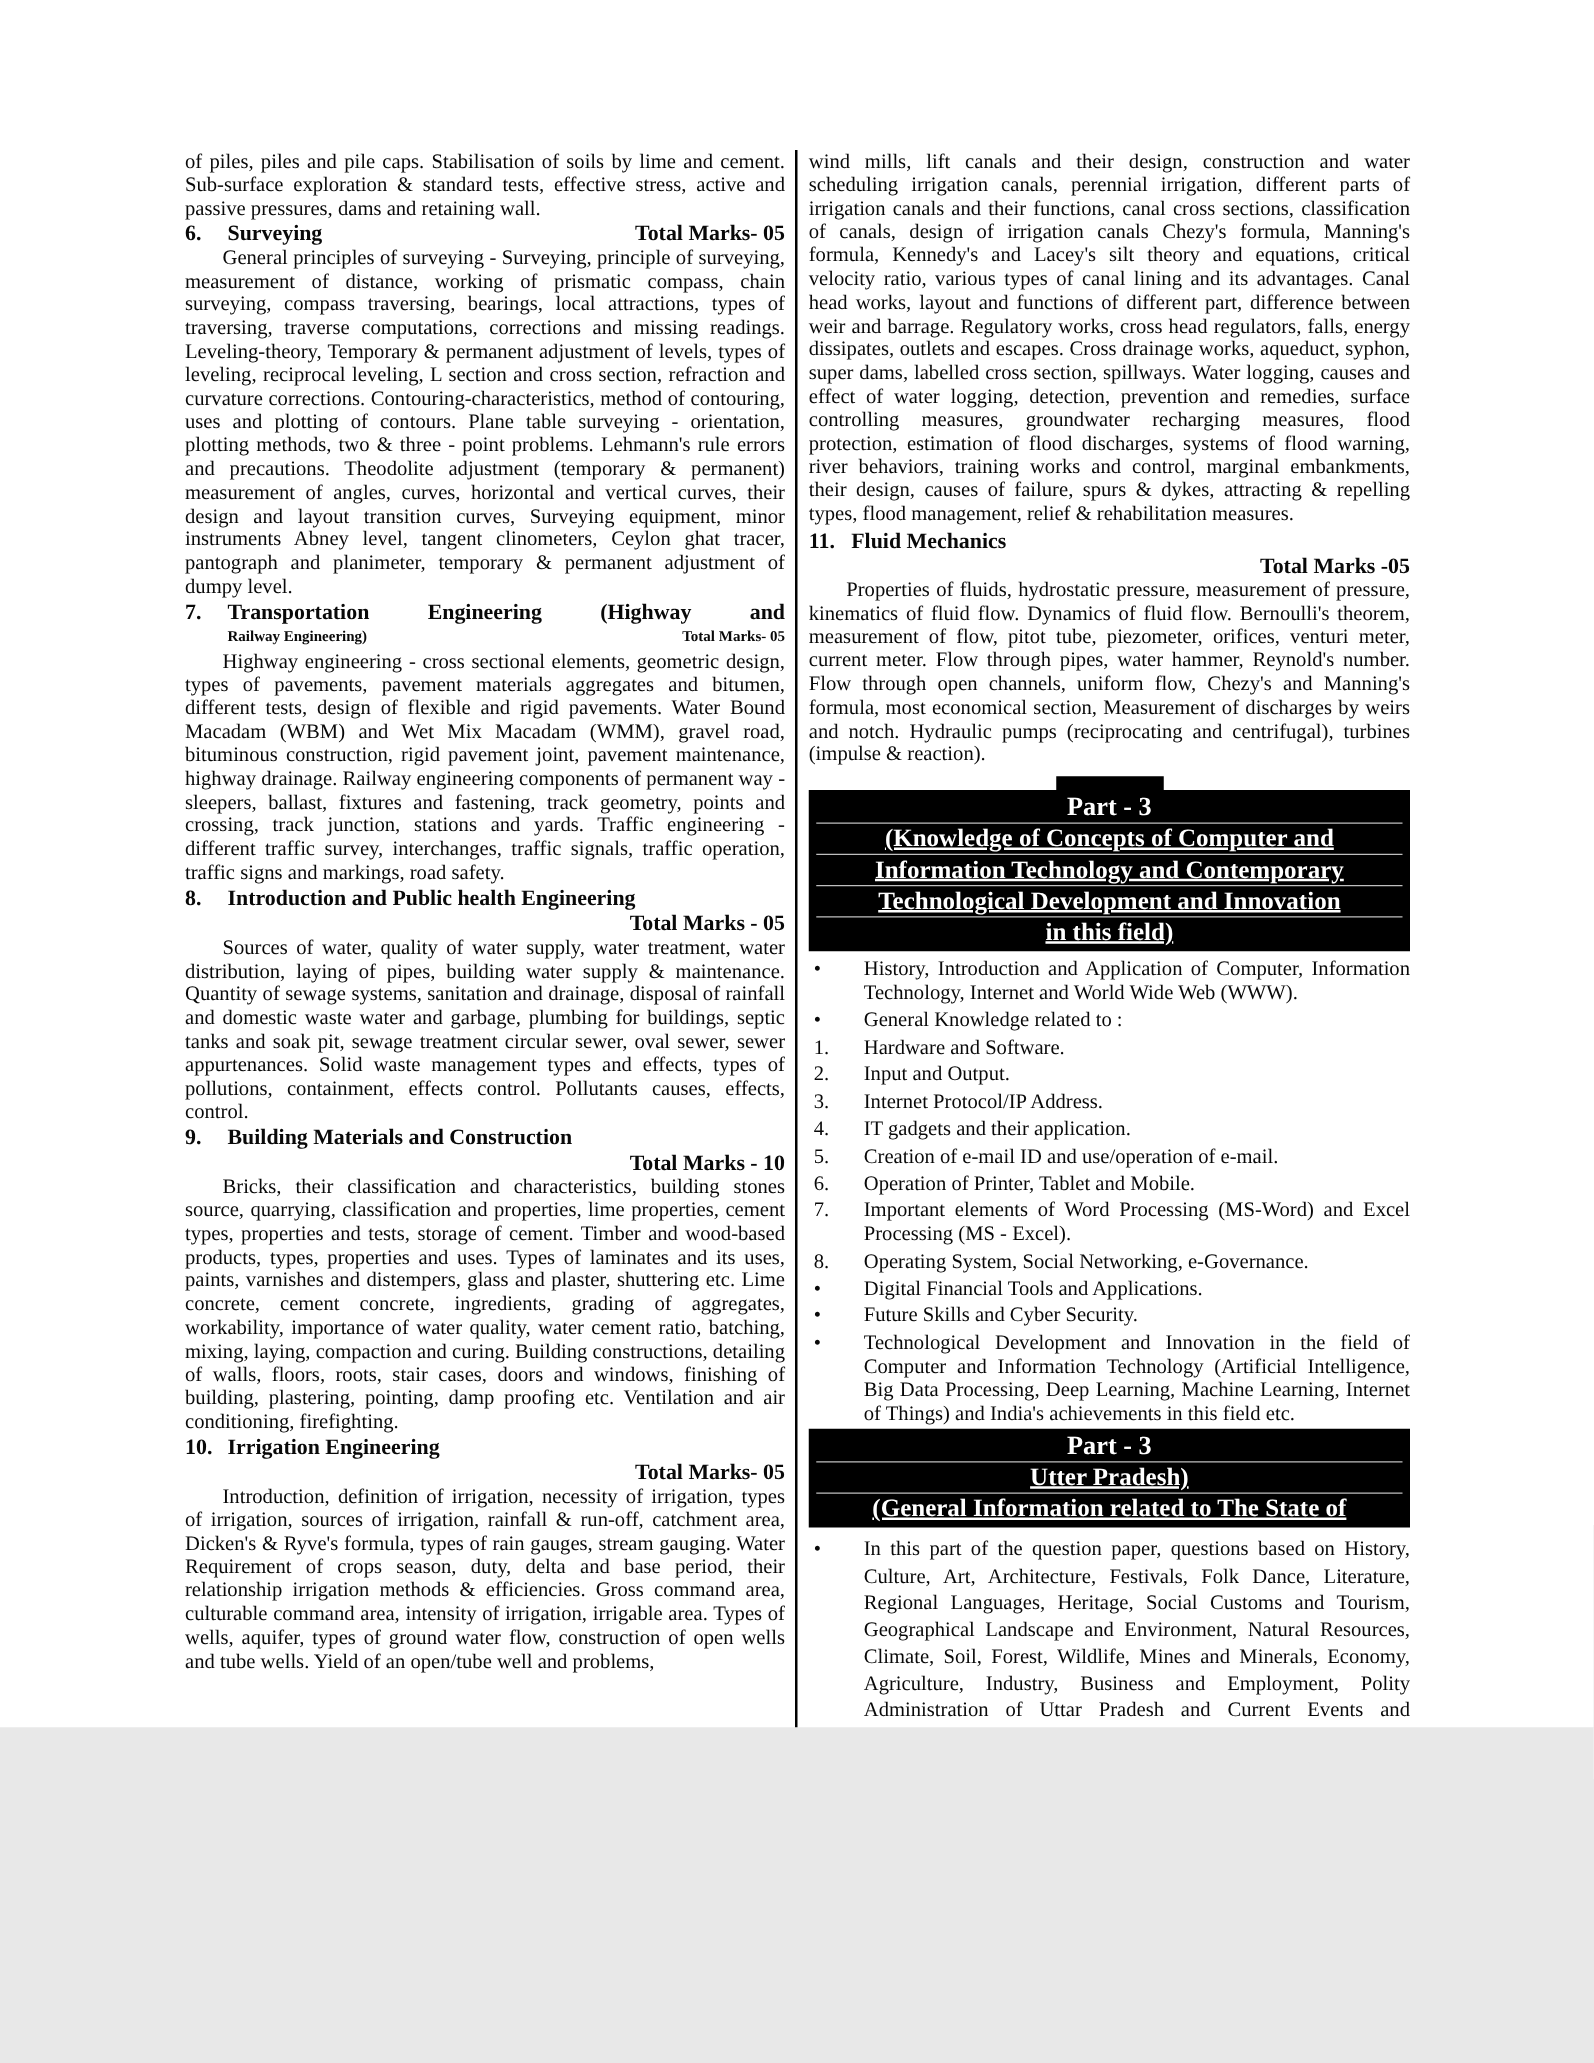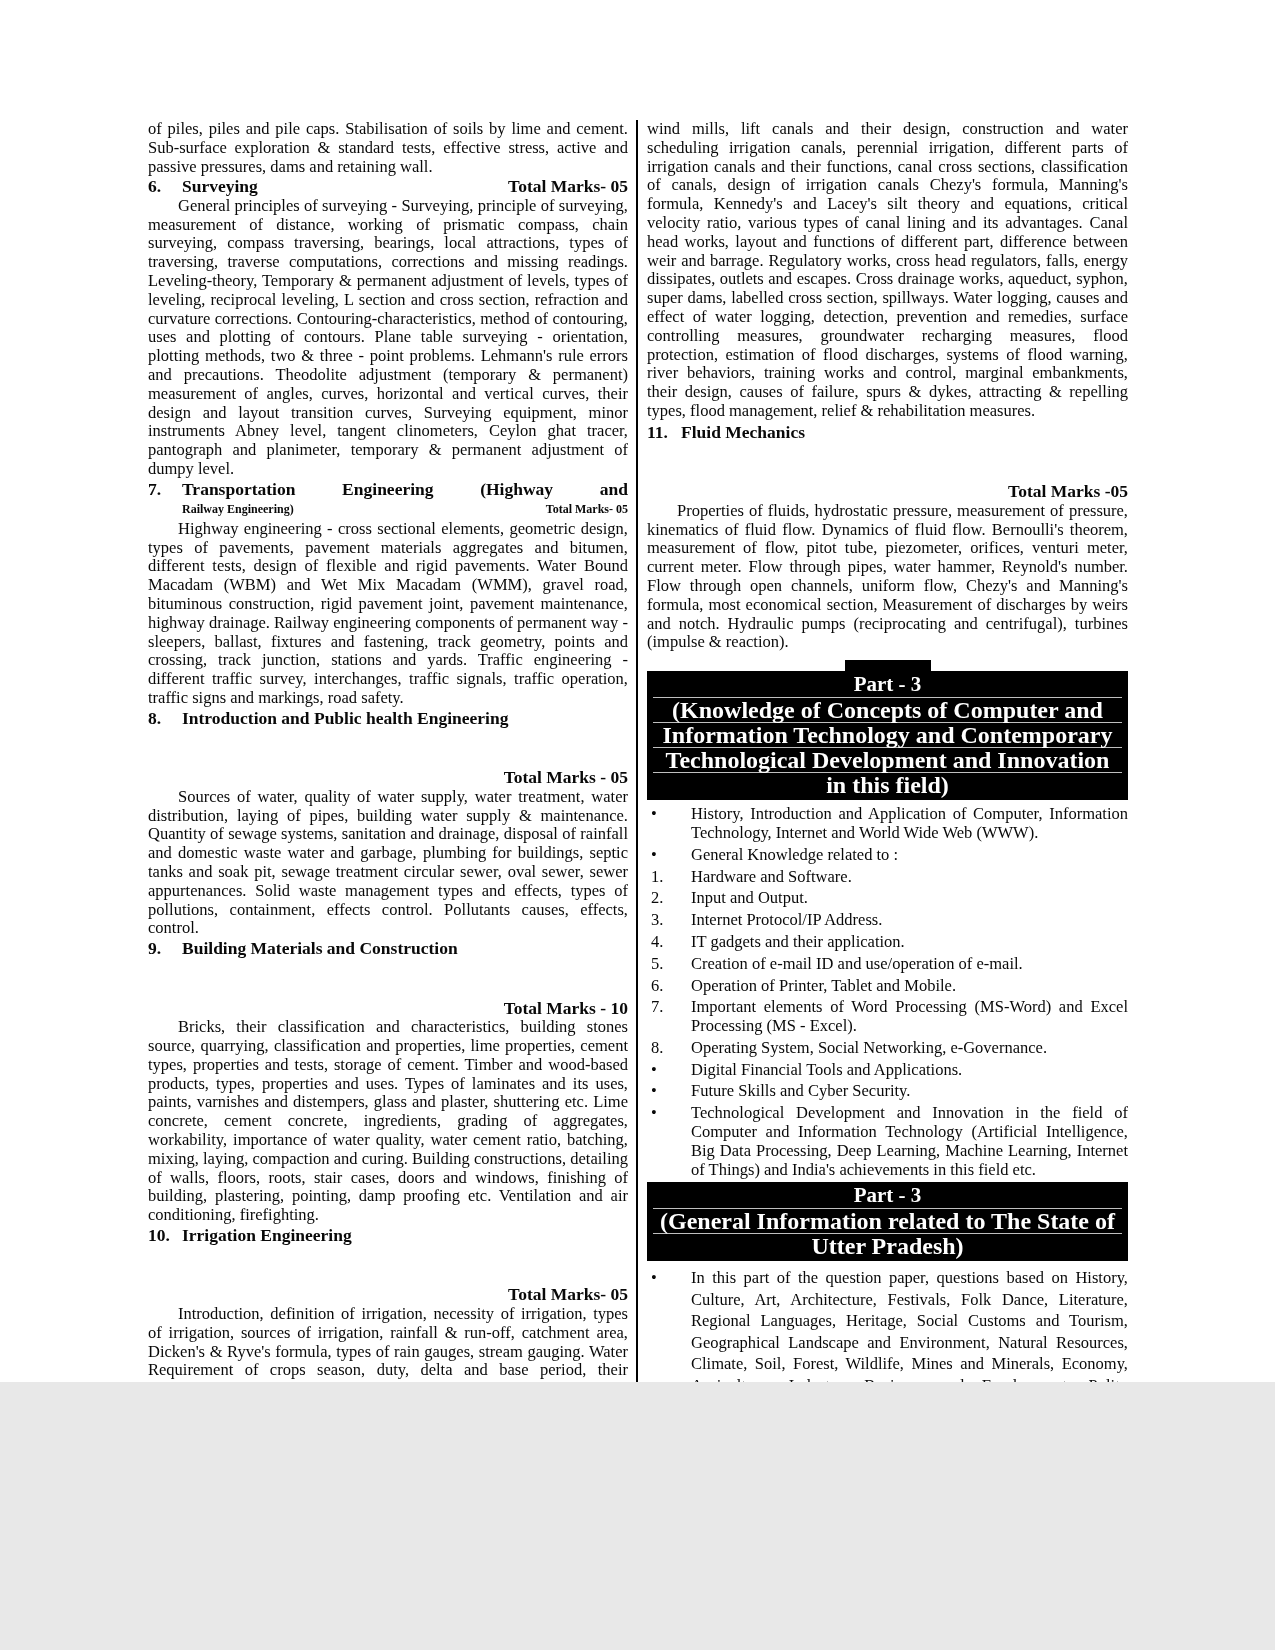--- a/index.html
+++ b/index.html
@@ -11,25 +11,25 @@
   .divider{width:2px;background:#000;flex:none;margin-left:8px;margin-right:9px;}
   .col-right{width:481px;flex:none;}
   p.body{margin:0;font-size:16.5px;line-height:18.8px;text-align:justify;}
   p.body.ind{text-indent:30px;}
   .hrow{display:flex;font-weight:bold;font-size:17.5px;line-height:20.5px;}
   .sec-num{width:34px;flex:none;}
   .marks{margin-left:auto;white-space:nowrap;}
   .jlast{display:block;text-align:justify;text-align-last:justify;font-weight:bold;font-size:17.5px;line-height:20.5px;}
   .jlast .sec-num{display:inline-block;width:34px;}
   .hrow2{display:flex;justify-content:space-between;padding-left:34px;font-weight:bold;font-size:12px;line-height:20.5px;}
-  .marksline{text-align:right;font-weight:bold;font-size:17.5px;line-height:20.5px;margin-top:39px;}
+  .marksline{text-align:right;font-weight:bold;font-size:17.5px;line-height:20.5px;}
   .part-tab{width:86px;height:11px;background:#000;margin:8px auto 0 auto;}
   .part-block{background:#000;color:#fff;text-align:center;font-weight:bold;padding:1px 6px 3px 6px;}
   .part-block .ptitle{font-size:21px;line-height:25px;border-bottom:1px solid rgba(255,255,255,.75);}
-  .part-block .pline{font-size:24px;line-height:24px;border-bottom:1px solid rgba(255,255,255,.75);}
+  .part-block .pline{font-size:20px;line-height:24px;border-bottom:1px solid rgba(255,255,255,.75);text-decoration:underline;}
   .part-block .pline:last-child{border-bottom:none;}
   .part-block.mt{margin-top:2px;}
   .list{margin-top:5px;}
   .li{display:flex;margin:3px 0;}
   .lm{width:40px;flex:none;padding-left:4px;font-size:16.5px;line-height:18.8px;}
   .lt{flex:1;font-size:16.5px;line-height:18.8px;text-align:justify;margin:0;}
   .li-tall{margin-top:6px;}
   .li-tall .lt{line-height:21.5px;}
   .li-tall .lm{line-height:21.5px;}
   .footer-rule{position:absolute;left:148px;width:980px;top:1502px;height:3px;background:#161616;
@@ -156,22 +156,22 @@
               <div class="lt">Future Skills and Cyber Security.</div>
             </div>
           <div class="li">
               <span class="lm">•</span>
               <div class="lt">Technological Development and Innovation in the field of Computer and Information Technology (Artificial Intelligence, Big Data Processing, Deep Learning, Machine Learning, Internet of Things) and India's achievements in this field etc.</div>
             </div>
         </div>
 
         <div class="part-block mt">
           <div class="ptitle">Part - 3</div>
+          <div class="pline">Utter Pradesh)</div>
           <div class="pline">(General Information related to The State of</div>
-          <div class="pline">Utter Pradesh)</div>
         </div>
 
         <div class="li li-tall">
           <span class="lm">•</span>
           <div class="lt">In this part of the question paper, questions based on History, Culture,  Art, Architecture, Festivals, Folk Dance, Literature, Regional Languages, Heritage, Social Customs and Tourism, Geographical Landscape and Environment, Natural Resources, Climate, Soil, Forest, Wildlife, Mines and Minerals, Economy, Agriculture, Industry, Business and Employment, Polity Administration of Uttar Pradesh and Current Events and Achievements of Uttar Pradesh State in various fields etc. Will be asked from the candidates.</div>
         </div>
       </div>
     </div>
   </div>
 

